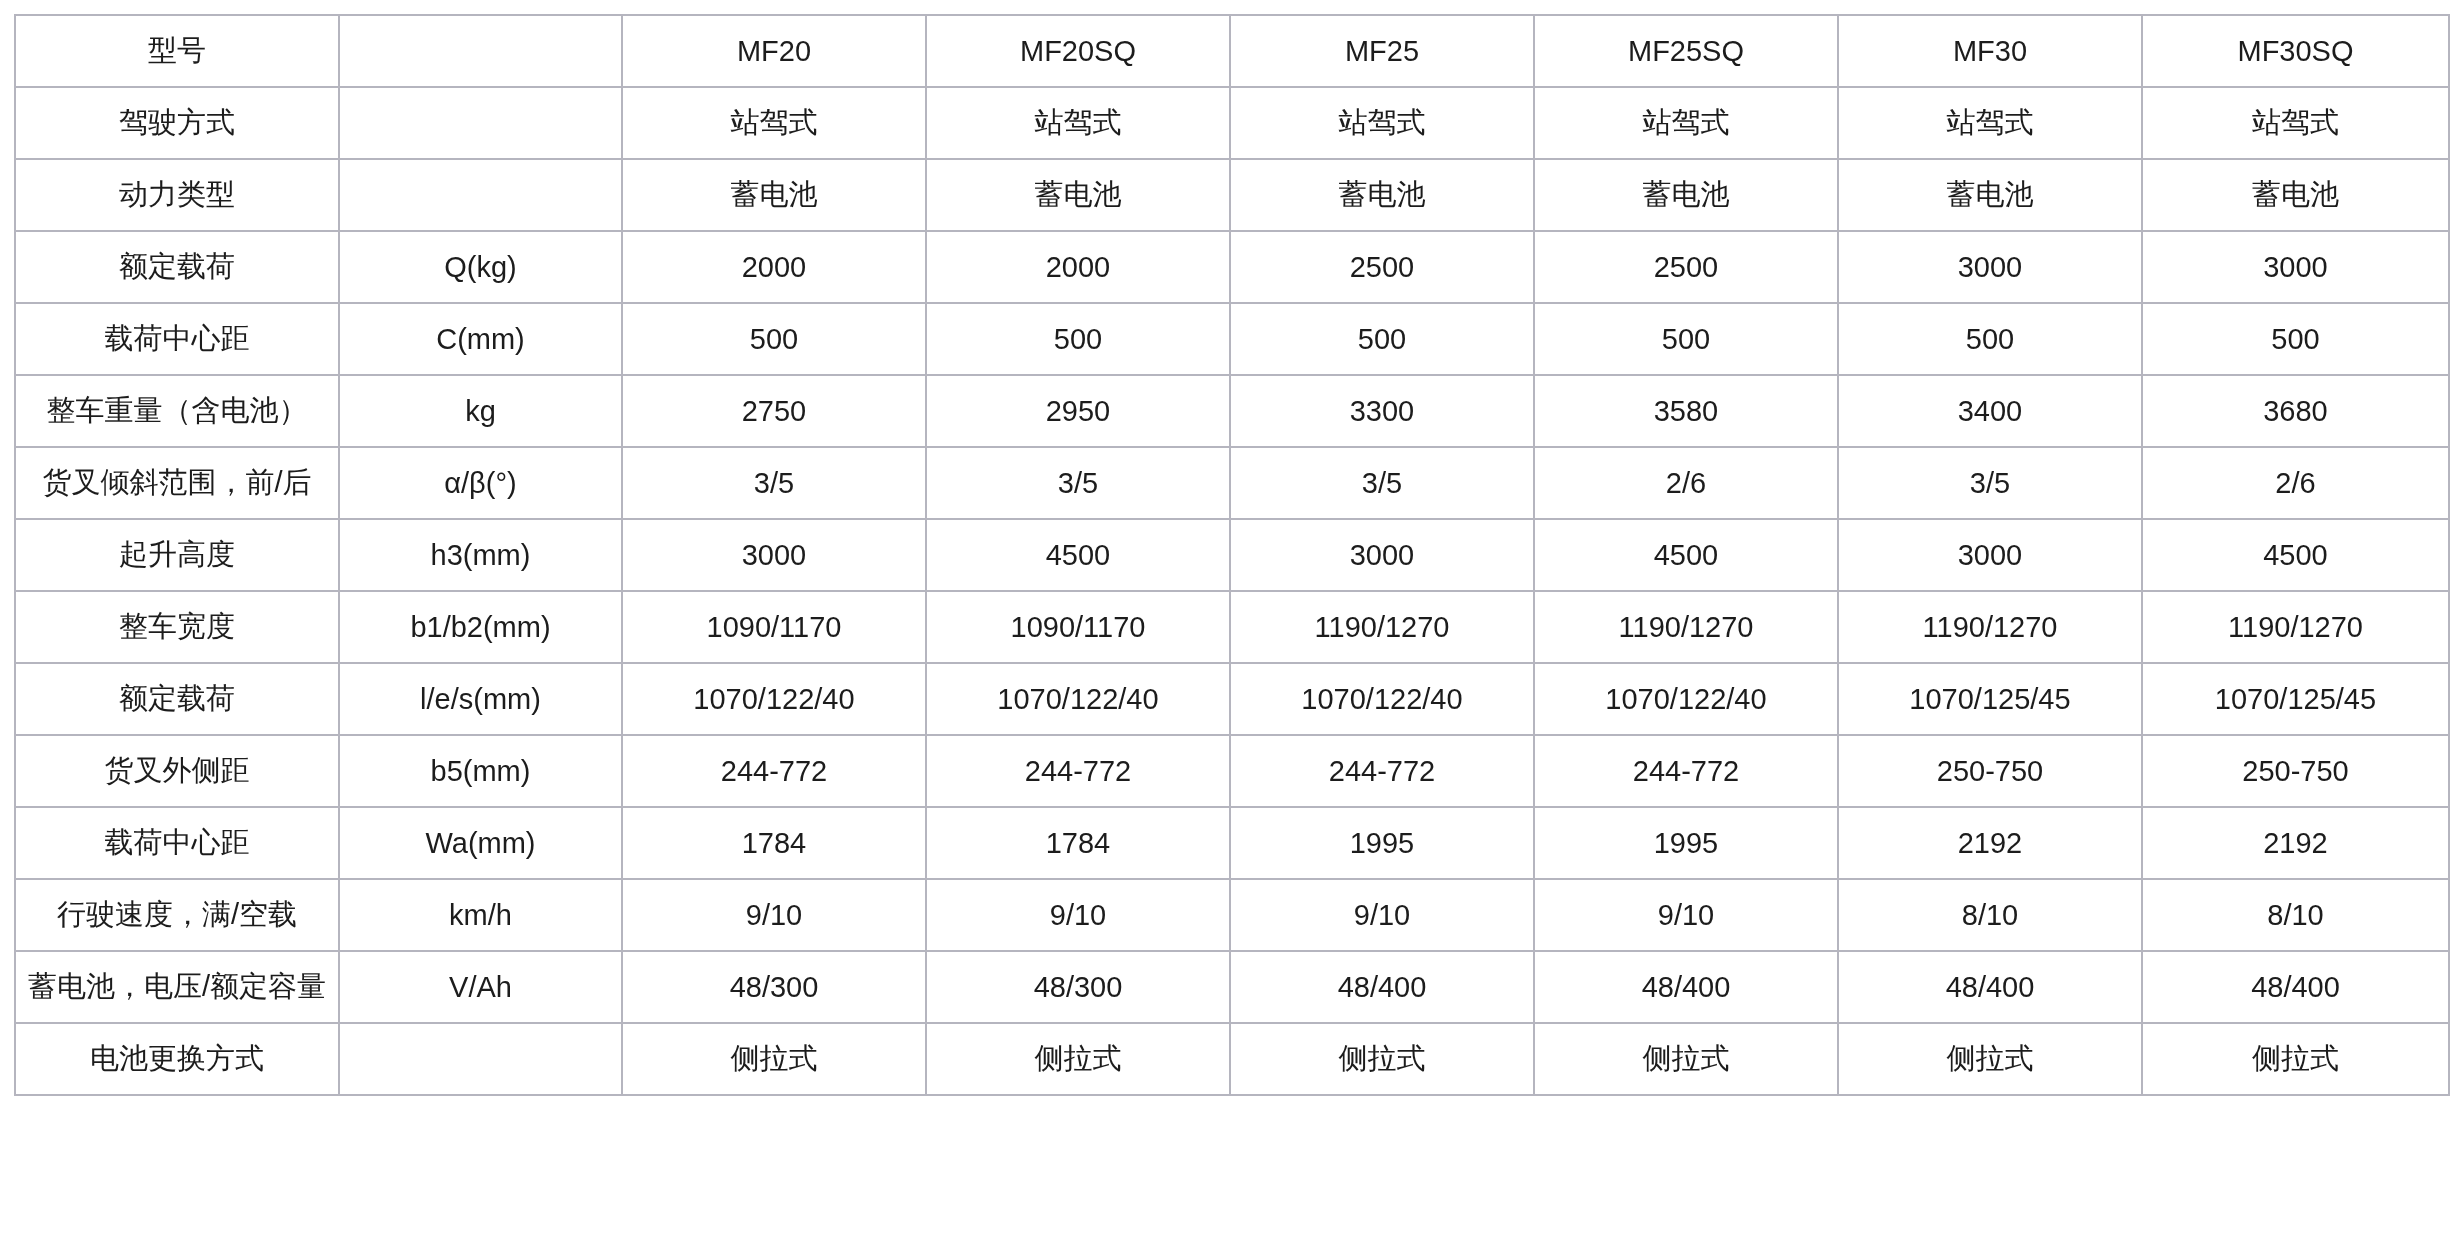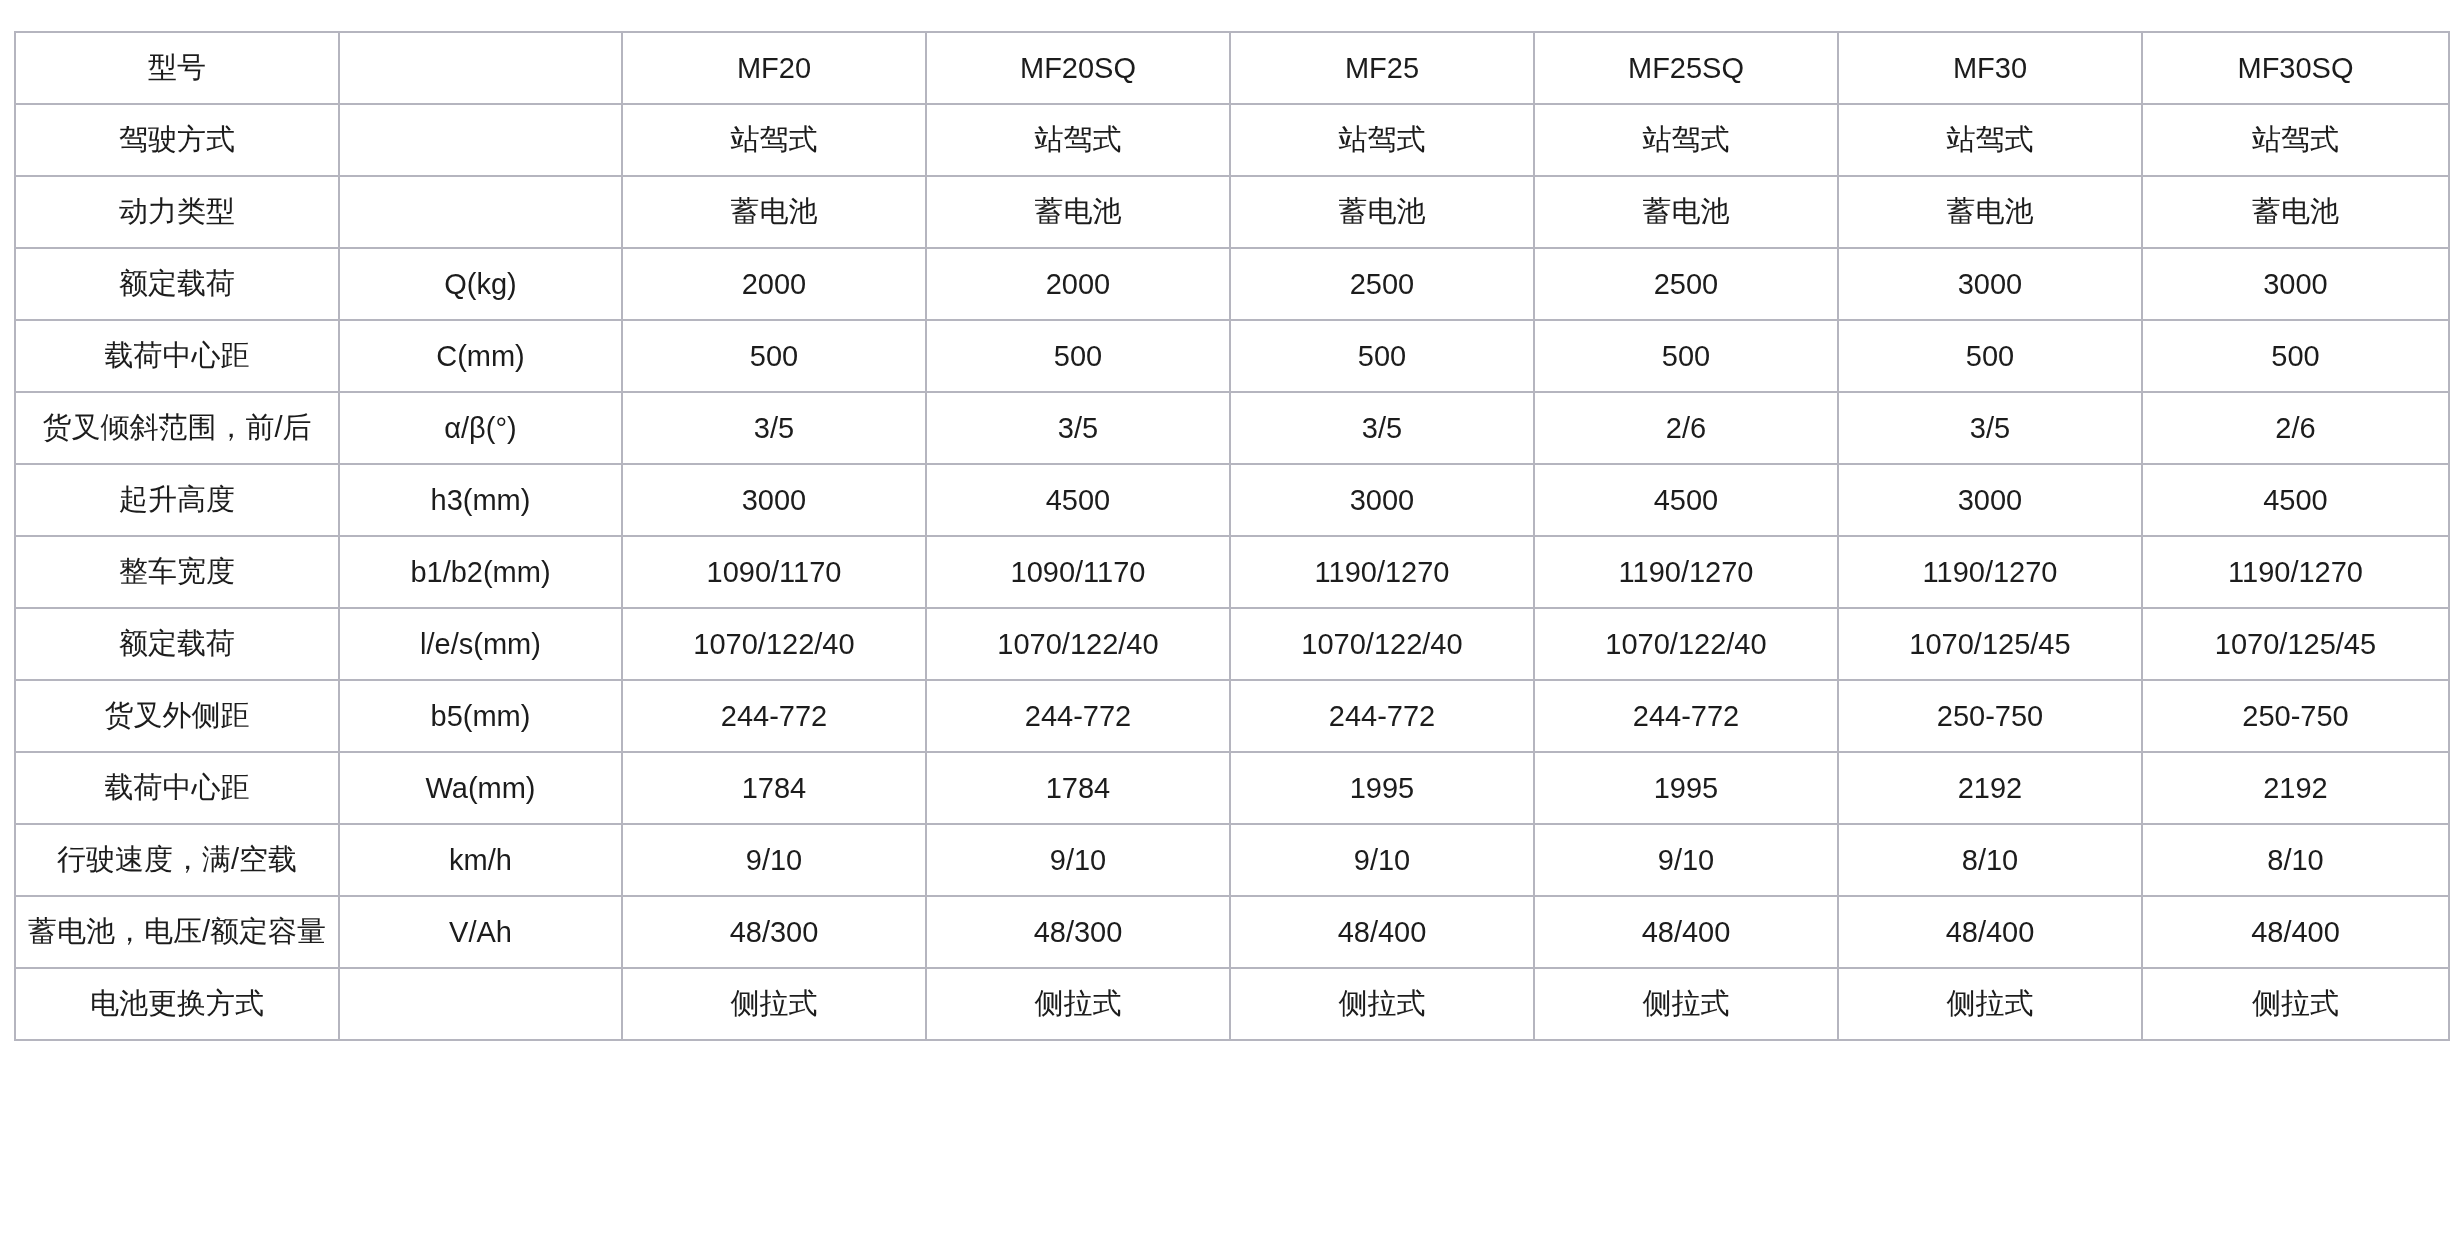--- a/index.html
+++ b/index.html
@@ -8,21 +8,20 @@
     background: #ffffff;
     width: 2464px;
     height: 1256px;
     font-family: "Liberation Sans", "DejaVu Sans", sans-serif;
   }
   .table-wrap {
     position: absolute;
     left: 14px;
     top: 14px;
     width: 1934px;
-    margin-top: 17px;
   }
   table.spec {
     width: 100%;
     border-collapse: collapse;
     table-layout: fixed;
   }
   table.spec td {
     border: 2px solid #b5b5bf;
     height: 70px;
     text-align: center;
@@ -99,20 +98,30 @@
           <td>载荷中心距</td>
           <td>C(mm)</td>
           <td>500</td>
           <td>500</td>
           <td>500</td>
           <td>500</td>
           <td>500</td>
           <td>500</td>
         </tr>
         <tr>
+          <td>整车重量（含电池）</td>
+          <td>kg</td>
+          <td>2750</td>
+          <td>2950</td>
+          <td>3300</td>
+          <td>3580</td>
+          <td>3400</td>
+          <td>3680</td>
+        </tr>
+        <tr>
           <td>货叉倾斜范围，前/后</td>
           <td>α/β(°)</td>
           <td>3/5</td>
           <td>3/5</td>
           <td>3/5</td>
           <td>2/6</td>
           <td>3/5</td>
           <td>2/6</td>
         </tr>
         <tr>

